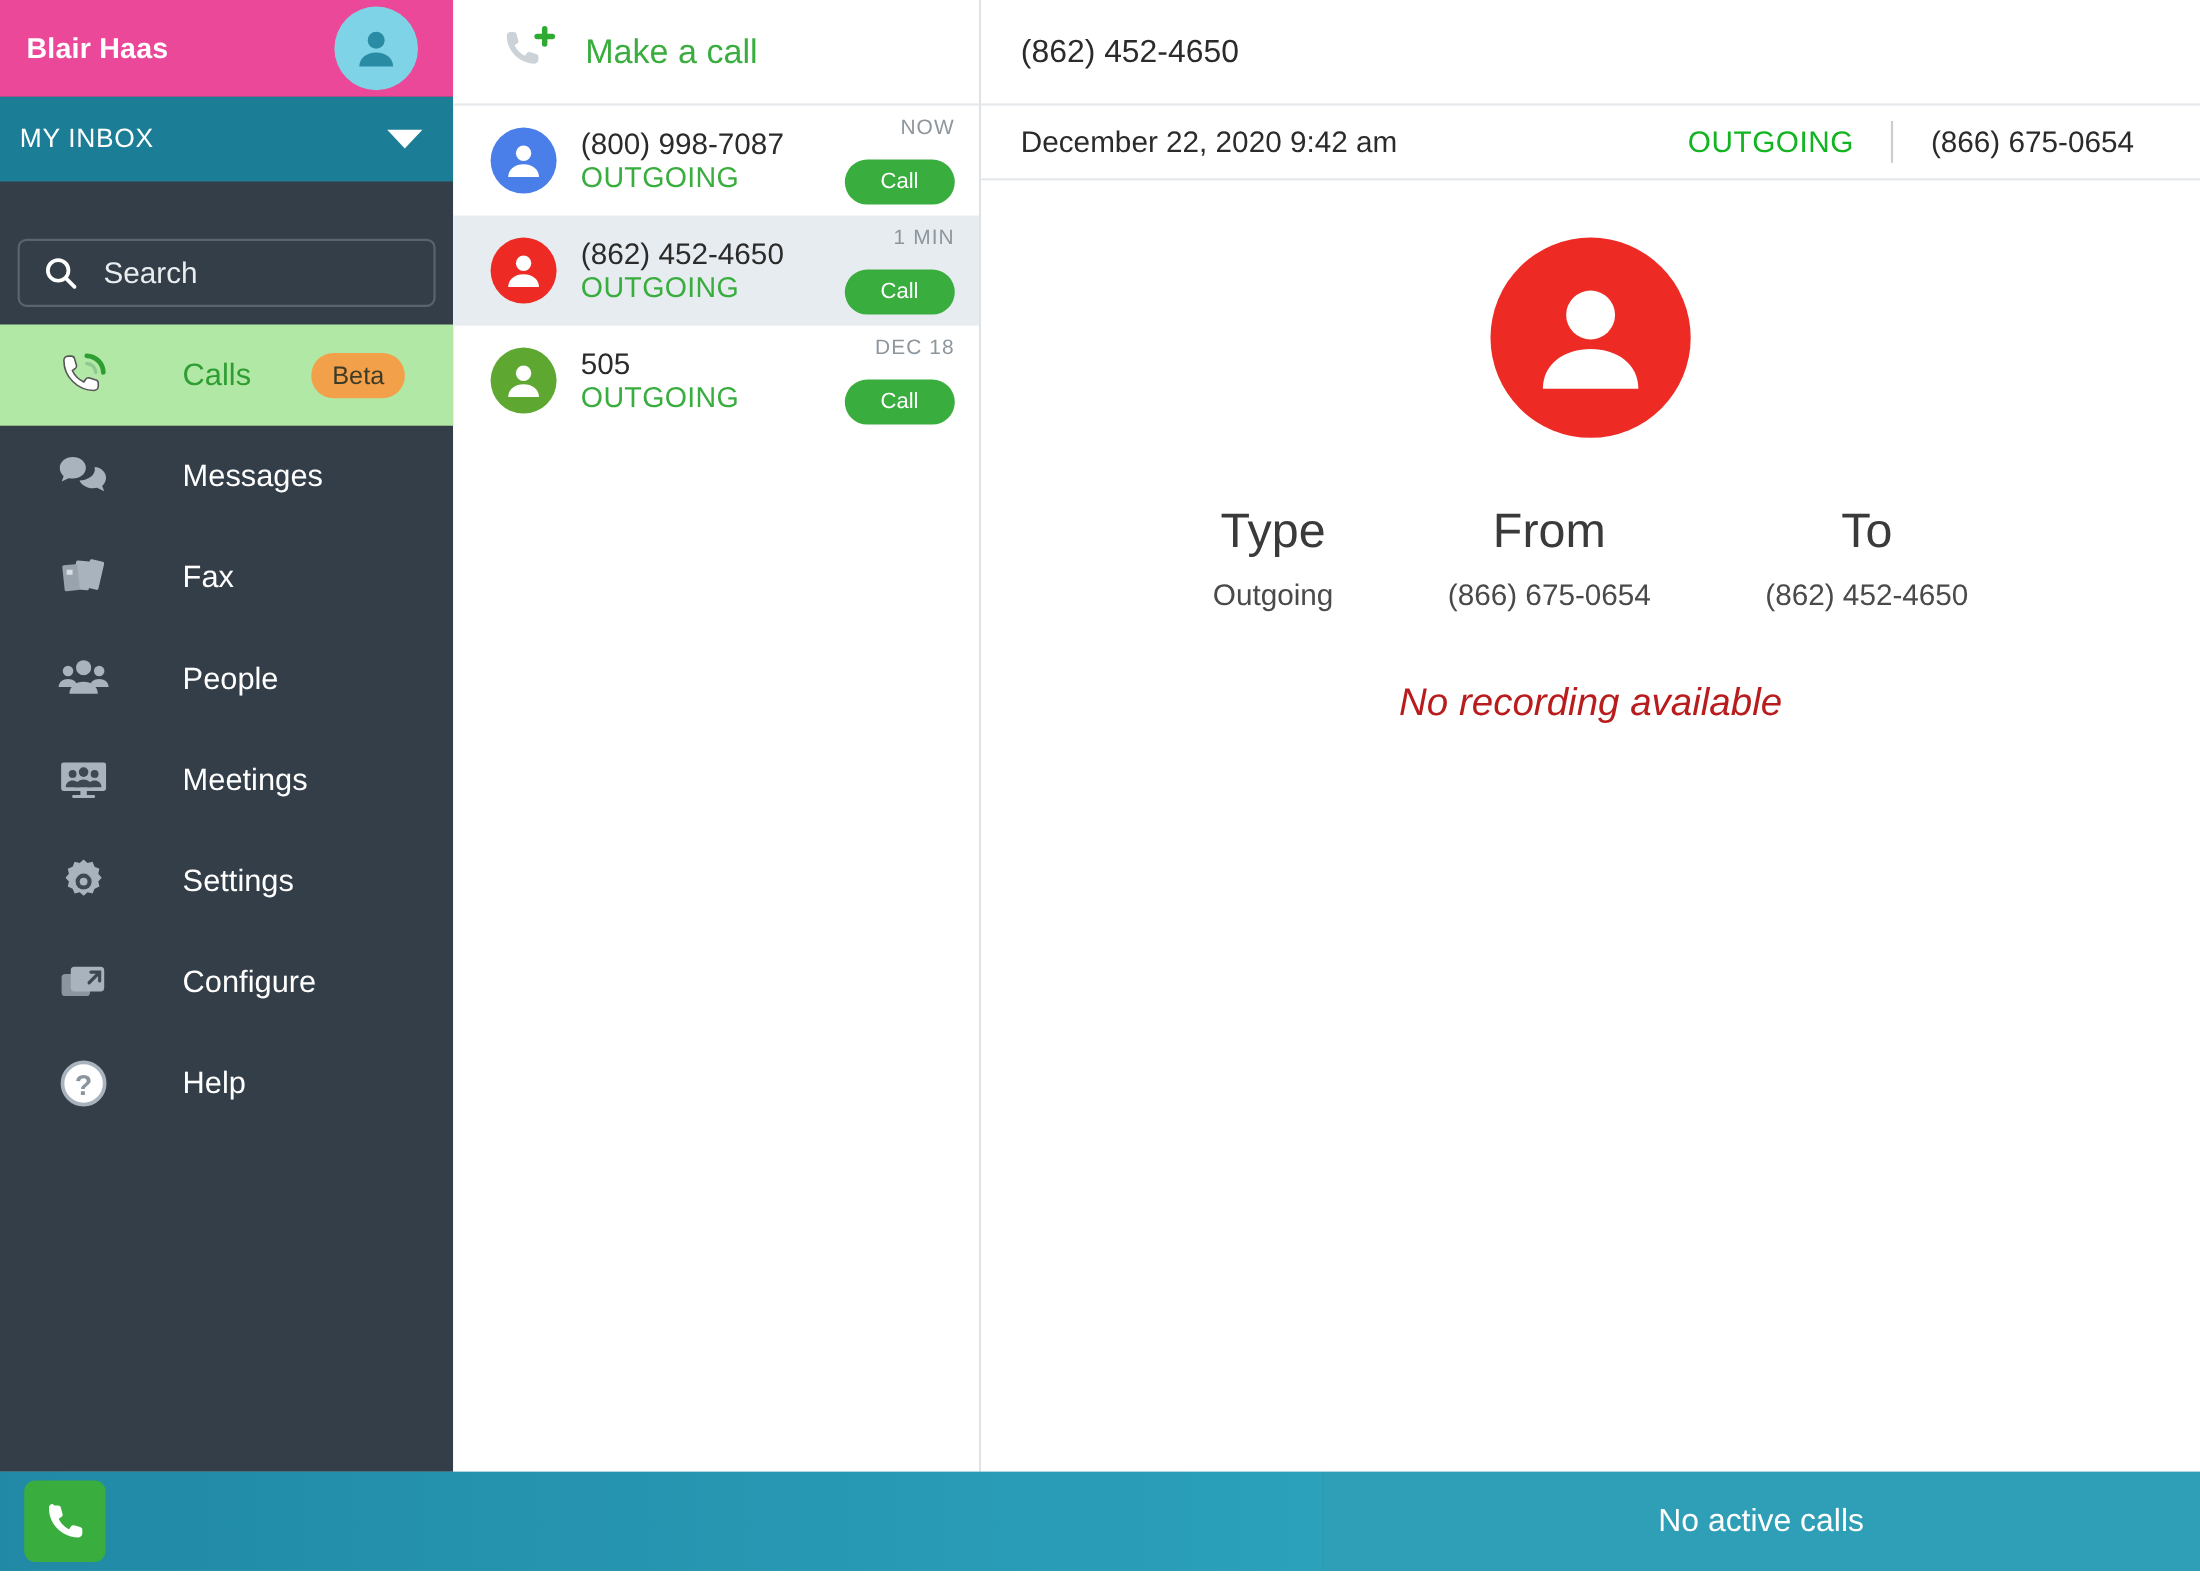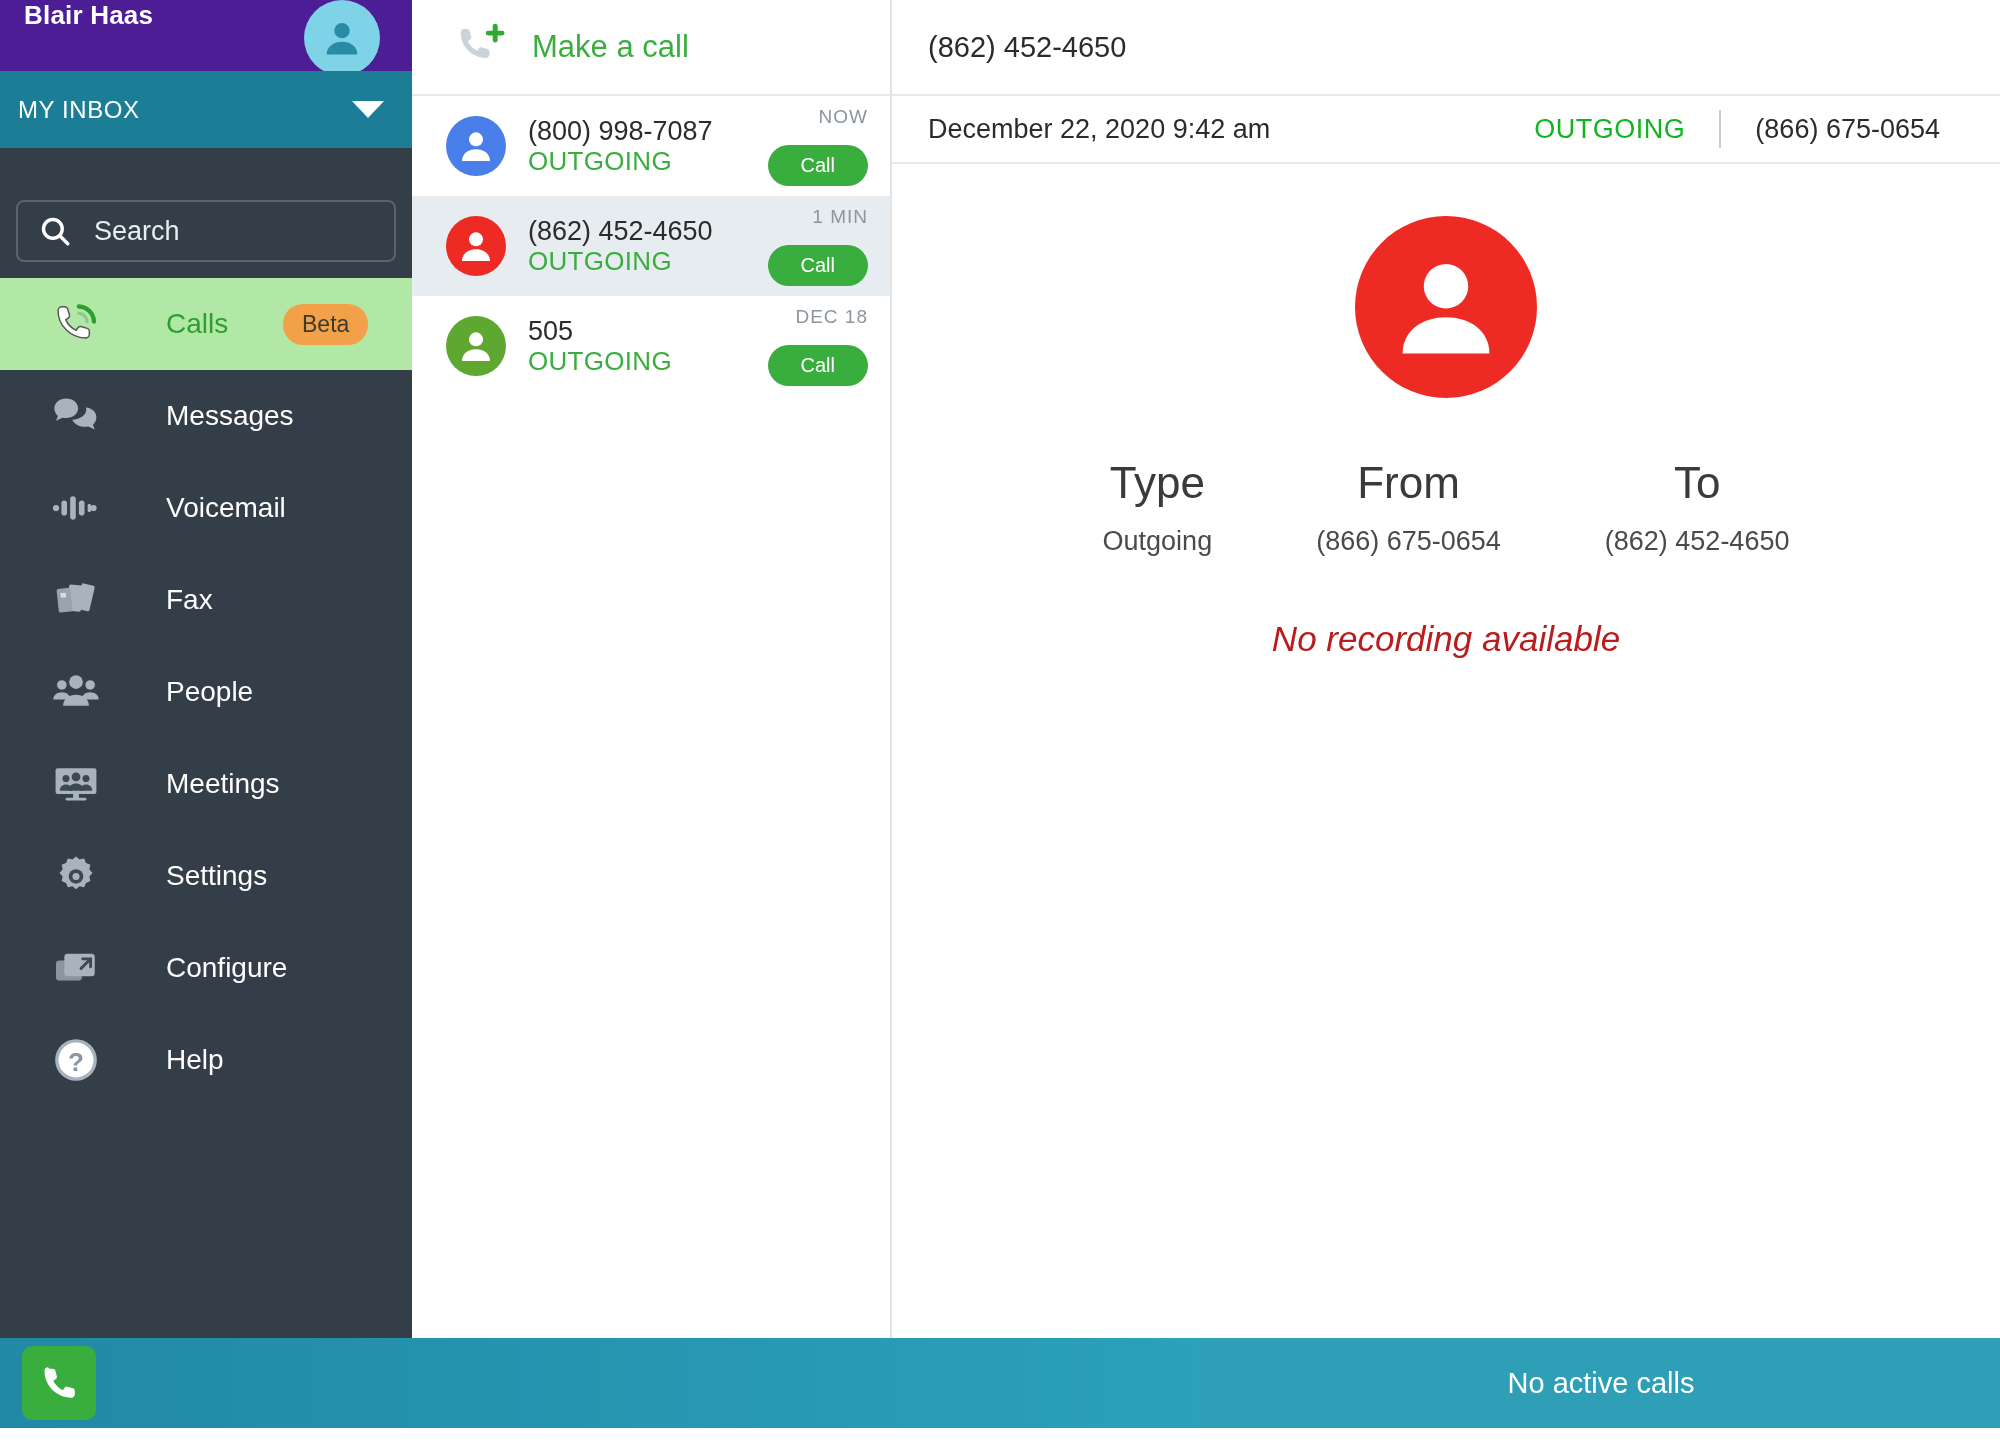--- a/index.html
+++ b/index.html
@@ -14,22 +14,22 @@
   .body-row { display: flex; height: 1338px; width: 2000px; }
 
   
   .sidebar {
     width: 412px; height: 100%;
     background: #343e48;
     display: flex; flex-direction: column;
     flex: 0 0 412px;
   }
   .user-header {
-    height: 71px; background: #4c1d95;
-    display: flex; align-items: flex-start; padding: 0 24px;
+    height: 88px; background: #ec4899;
+    display: flex; align-items: center; padding: 0 24px;
     justify-content: space-between;
   }
   .user-name { color: #ffffff; font-size: 26px; font-weight: bold; letter-spacing: .2px; }
   .user-avatar {
     width: 76px; height: 76px; border-radius: 50%;
     background: #7ed4e6; display: flex; align-items: center; justify-content: center;
     margin-right: 8px;
   }
   .inbox-bar {
     height: 77px; background: #1b7e96;
@@ -186,33 +186,20 @@
         <div class="nav-item">
           <span class="nav-icon">
             <svg width="50" height="50" viewBox="0 0 24 24" fill="#a9b3bd" aria-hidden="true">
               <path d="M1.6 8.3c0-2.7 2.6-4.7 5.7-4.7s5.7 2 5.7 4.7-2.6 4.7-5.7 4.7c-.6 0-1.2-.1-1.8-.2l-3.1 1.5.9-2.3c-1-.9-1.7-2.2-1.7-3.7z"></path>
               <path d="M10.2 13.8c.9 2 3.2 3.4 5.9 3.4.6 0 1.2-.1 1.8-.2l3.1 1.5-.9-2.3c1-.9 1.7-2.2 1.7-3.6 0-2.5-2.2-4.5-5-4.7.1.4.1.7.1 1.1 0 2.5-2.8 4.6-6.7 4.8z"></path>
             </svg>
           </span>
           <span class="nav-label">Messages</span>
         </div>
 
-        <div class="nav-item">
-          <span class="nav-icon">
-            <svg width="50" height="50" viewBox="0 0 24 24" fill="#a9b3bd" aria-hidden="true">
-              <circle cx="2.4" cy="12" r="1.5"></circle>
-              <rect x="5" y="8.4" width="2.7" height="7.2" rx="1.35"></rect>
-              <rect x="9.2" y="6.4" width="2.7" height="11.2" rx="1.35"></rect>
-              <rect x="13.4" y="8.4" width="2.7" height="7.2" rx="1.35"></rect>
-              <circle cx="20.4" cy="12" r="1.5"></circle>
-              <rect x="17.6" y="10" width="1.6" height="4" rx=".8"></rect>
-            </svg>
-          </span>
-          <span class="nav-label">Voicemail</span>
-        </div>
 
         <div class="nav-item">
           <span class="nav-icon">
             <svg width="50" height="50" viewBox="0 0 24 24" fill="#a9b3bd" aria-hidden="true">
               <rect x="13.4" y="4.4" width="6.4" height="12.6" rx=".8" transform="rotate(13 16.6 10.7)"></rect>
               <rect x="8.2" y="4.8" width="6.6" height="12.6" rx=".8" transform="rotate(5 11.5 11.1)"></rect>
               <rect x="3.2" y="6.4" width="6.6" height="11.4" rx=".8" transform="rotate(-6 6.5 12.1)" fill="#98a3ae"></rect>
               <rect x="4.6" y="8.6" width="2.6" height="2.2" fill="#d7dde2"></rect>
             </svg>
           </span>

